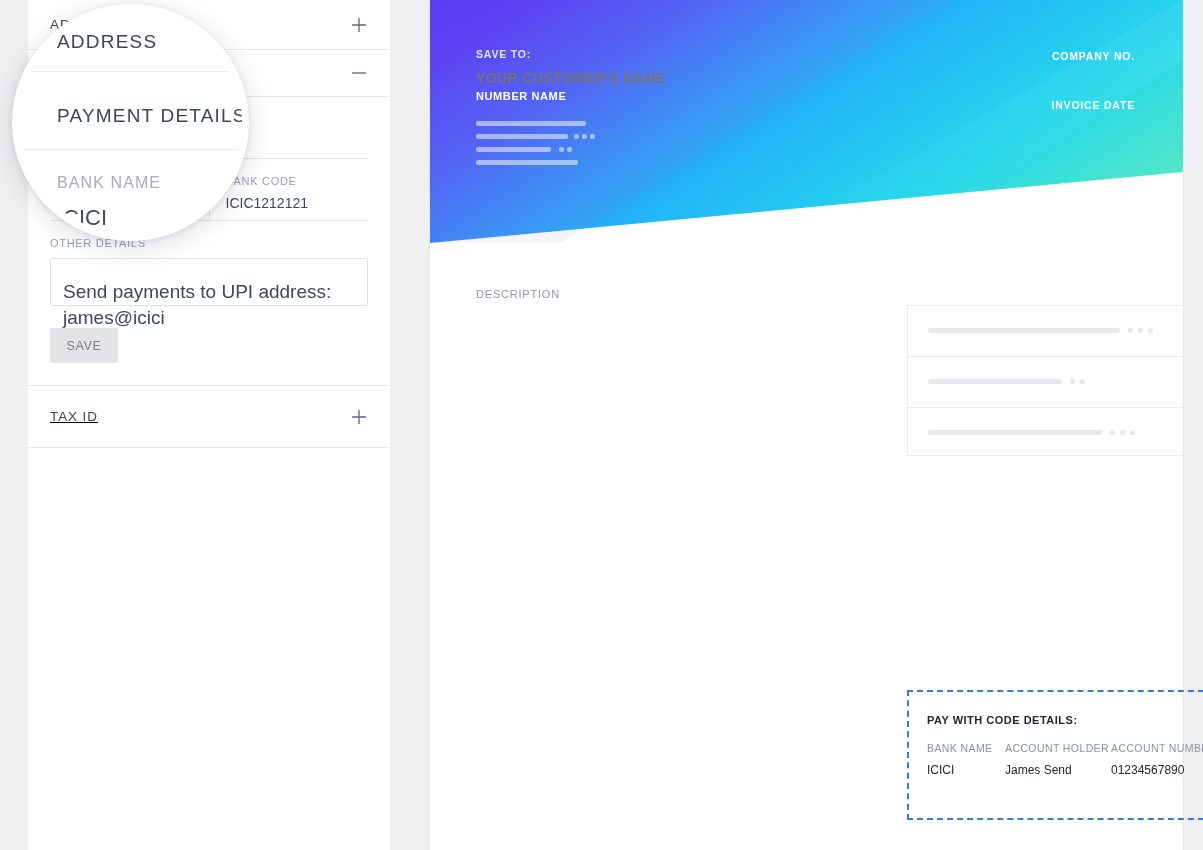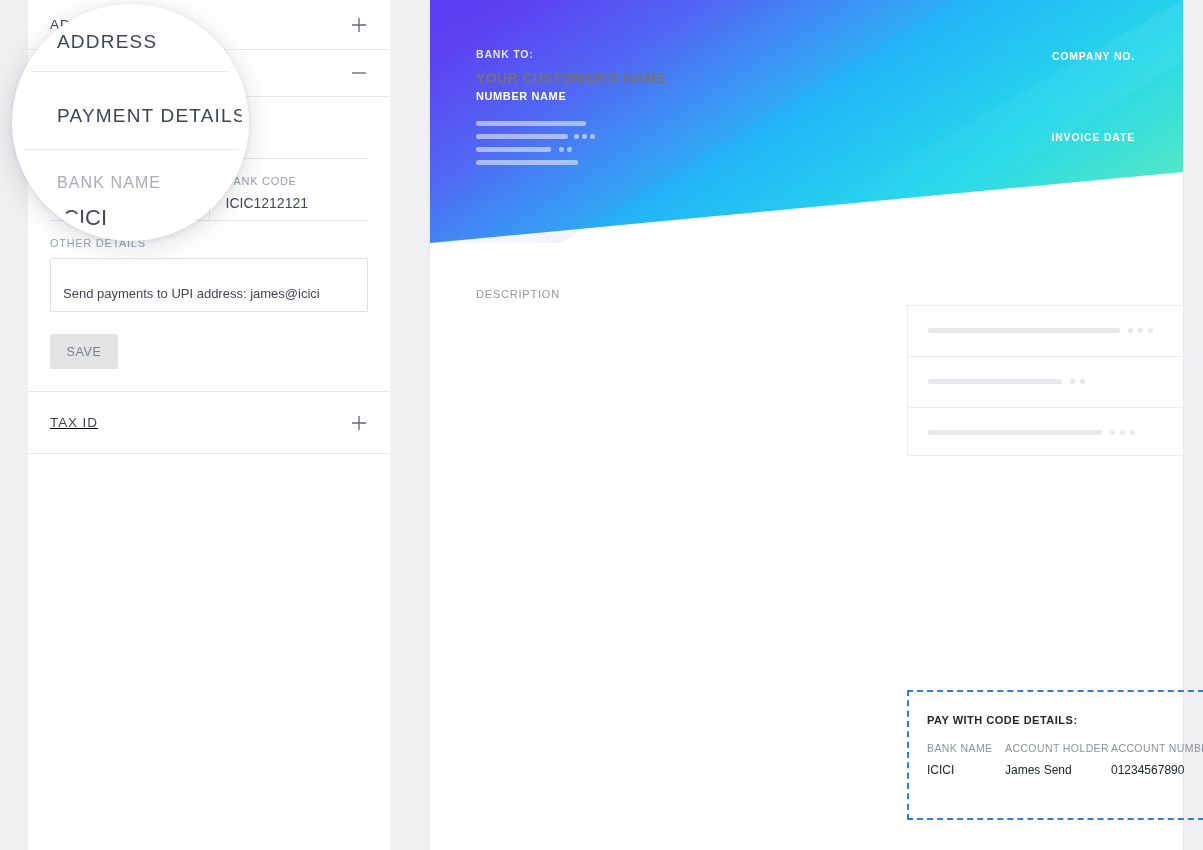--- a/index.html
+++ b/index.html
@@ -45,21 +45,21 @@
   .field-pair > .field:first-child{padding-right:16px;border-right:1px solid #e4e4e9;}
   .field-pair > .field:last-child{padding-left:16px;}
 
   .other-block{padding-top:16px;}
   .other-label{
     font-size:11px;letter-spacing:.7px;color:#9aa0ad;text-transform:uppercase;
     display:block;margin-bottom:9px;
   }
   .textarea-box{
     border:1px solid #dfe0e6;border-radius:2px;height:48px;
-    padding:26px 12px;font-size:13px;color:#404759;line-height:1.35;
+    padding:20px 12px;font-size:19px;color:#404759;line-height:1.35;
     background:#fff;box-sizing:border-box;
   }
   .save-btn{
     margin-top:22px;width:68px;height:35px;background:#e4e4e6;border:none;
     color:#7b808d;font-size:12.5px;letter-spacing:.7px;border-radius:2px;
     font-family:inherit;cursor:pointer;
   }
 
   
   .lens{
@@ -120,21 +120,21 @@
   }
   .ph{position:absolute;background:rgba(255,255,255,.52);height:5px;border-radius:2px;}
   .phd{position:absolute;background:rgba(255,255,255,.52);height:5px;width:5px;border-radius:2px;}
 
   .inv-no-lbl{
     position:absolute;right:48px;top:50px;font-size:10.5px;letter-spacing:.8px;
     color:#ffffff;font-weight:700;
   }
   .inv-dt-lbl{
     position:absolute;right:48px;top:99px;font-size:10.5px;letter-spacing:.8px;
-    color:#ffffff;font-weight:700;margin-top:32px;
+    color:#ffffff;font-weight:700;
   }
 
   
   .tbl-head{
     position:absolute;left:46px;top:284px;width:660px;
     font-size:11px;letter-spacing:.8px;color:#9297a5;
   }
   .tbl-head .h-desc{position:absolute;left:0;top:4px;}
 
   .tbl{
@@ -256,21 +256,21 @@
             <stop offset="0%" stop-color="#ffffff" stop-opacity="0.07"></stop>
             <stop offset="100%" stop-color="#ffffff" stop-opacity="0.00"></stop>
           </linearGradient>
         </defs>
         <path d="M0,0 H753 V172 L0,243 Z" fill="url(#g-main)"></path>
         <path d="M0,0 L520,0 L130,243 L0,243 Z" fill="url(#g-facet)"></path>
         <path d="M330,243 L753,0 L753,60 L470,243 Z" fill="url(#g-facet2)"></path>
       </svg>
     </div>
 
-    <div class="bill-to">BANK TO:</div>
+    <div class="bill-to">SAVE TO:</div>
     <div class="cust-name">YOUR CUSTOMER'S NAME</div>
     <div class="comp-name">NUMBER NAME</div>
 
     <div class="ph" style="left:46px;top:121px;width:110px;"></div>
     <div class="ph" style="left:46px;top:134px;width:92px;"></div>
     <div class="phd" style="left:144px;top:134px;"></div>
     <div class="phd" style="left:152px;top:134px;"></div>
     <div class="phd" style="left:160px;top:134px;"></div>
     <div class="ph" style="left:46px;top:147px;width:75px;"></div>
     <div class="phd" style="left:129px;top:147px;"></div>

